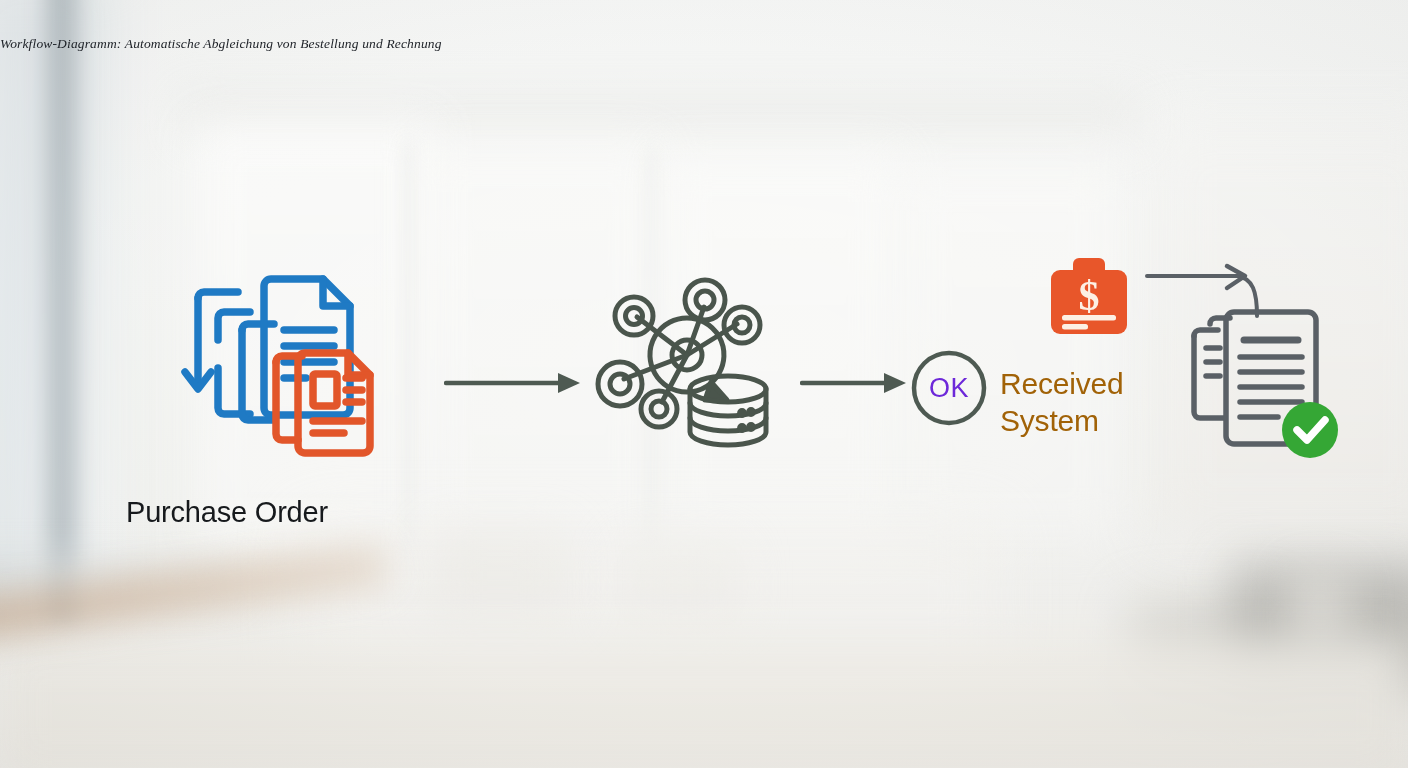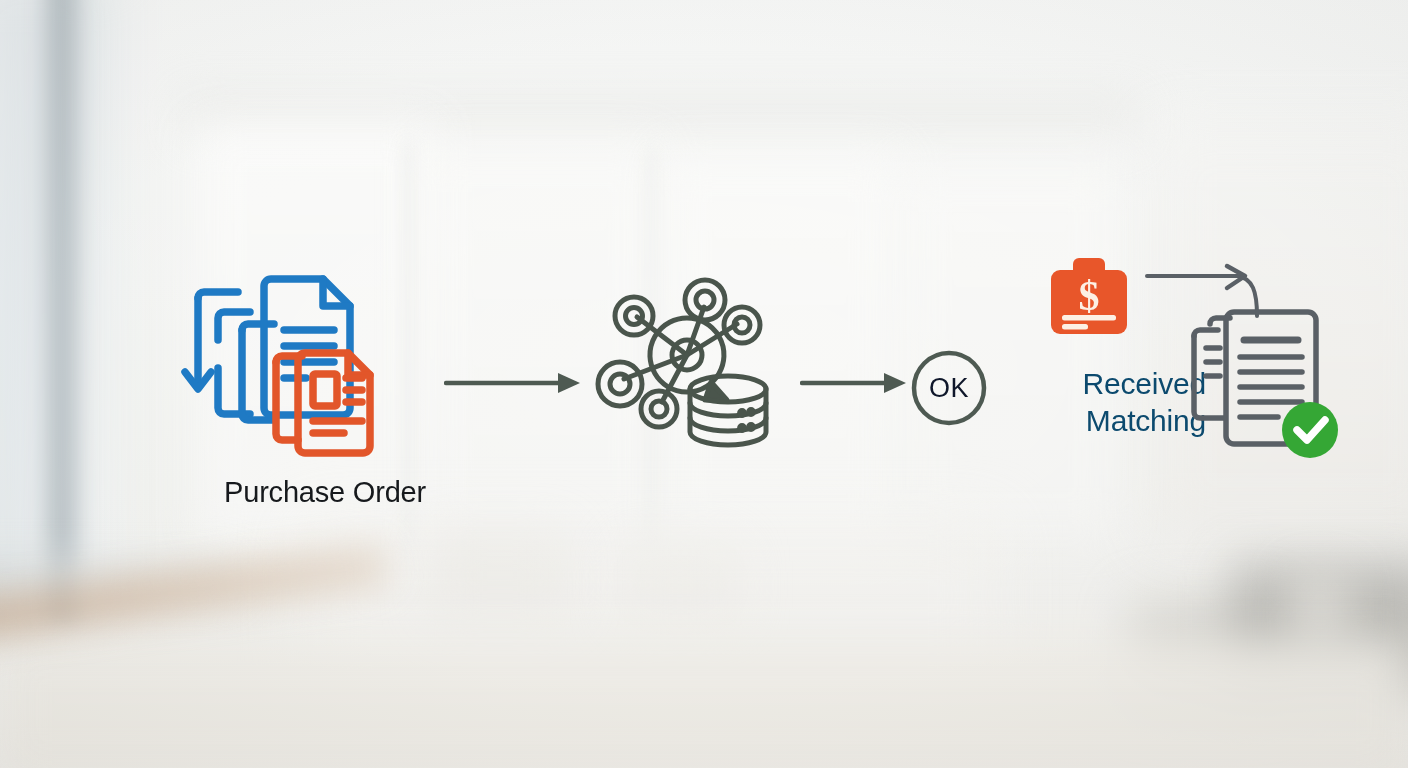--- a/index.html
+++ b/index.html
@@ -167,47 +167,48 @@
     font-size: 13.5px;
     letter-spacing: .15px;
     color: #20242a;
     white-space: nowrap;
   }
 
   
   .node { position: absolute; }
   .node-label {
     position: absolute;
-    text-align: right;
+    text-align: left;
     font-family: "Liberation Sans", sans-serif;
     font-size: 29px;
     color: #16191c;
     white-space: nowrap;
     letter-spacing: -.2px;
+    margin-top: 20px;
   }
   .label-stack {
     position: absolute;
-    text-align: right;
+    text-align: left;
     font-family: "Liberation Sans", sans-serif;
     font-size: 30px;
     line-height: 1.24;
-    color: #0c4a6e;
+    color: #a16207;
     letter-spacing: -.2px;
   }
   .connector { position: absolute; }
   .ok-badge {
     position: absolute;
     display: flex;
     align-items: center;
     justify-content: center;
   }
   .ok-text {
     font-family: "Liberation Sans", sans-serif;
     font-size: 27px;
-    color: #0f172a;
+    color: #6d28d9;
     letter-spacing: .5px;
   }
 </style>
 </head>
 <body>
 
 <div id="stage">
 
   <div class="bg-base">
     <div class="bg-layer bg-right-wall"></div>
@@ -225,20 +226,21 @@
     <div class="bg-layer bg-blob-1"></div>
     <div class="bg-layer bg-blob-2"></div>
     <div class="bg-layer bg-cabinet2"></div>
     <div class="bg-layer bg-cabinet"></div>
     <div class="bg-layer bg-cabinet-light"></div>
     <div class="bg-layer bg-floor"></div>
     <div class="bg-layer bg-desk"></div>
   </div>
   <div class="bg-vignette"></div>
 
+  <div class="caption">Workflow-Diagramm: Automatische Abgleichung von Bestellung und Rechnung</div>
 
   <div class="node" style="left:178px; top:258px; width:200px; height:200px;">
     <svg width="200" height="200" viewBox="0 0 200 200">
       <g fill="none" stroke="#1f7ac4" stroke-width="7.5" stroke-linecap="round" stroke-linejoin="round">
 
         <path d="M40,82 L40,60 A6,6 0 0 1 46,54 L72,54"></path>
         <path d="M40,110 L40,150 A6,6 0 0 0 46,156 L72,156"></path>
 
         <path d="M20,40 L20,128"></path>
         <path d="M7,114 L20,131 L33,114" fill="none"></path>
@@ -343,21 +345,21 @@
       <rect x="8" y="22" width="76" height="64" rx="9" fill="#e8562a"></rect>
 
       <text x="46" y="62" text-anchor="middle" font-family="Liberation Serif, serif" font-size="42" font-weight="bold" fill="#fdf0e4">$</text>
 
       <rect x="19" y="67" width="54" height="5.5" rx="2.5" fill="#fdf0e4"></rect>
       <rect x="19" y="76" width="26" height="5.5" rx="2.5" fill="#fdf0e4"></rect>
     </svg>
   </div>
   <div class="label-stack" style="left:1000px; top:365px; width:206px;">
     <div>Received</div>
-    <div>Matching</div>
+    <div>System</div>
   </div>
 
   <div class="connector" style="left:1145px; top:258px; width:120px; height:70px;">
     <svg width="120" height="70" viewBox="0 0 120 70">
       <path d="M2,18 L92,18" stroke="#5a6066" stroke-width="4" fill="none" stroke-linecap="round"></path>
       <path d="M92,18 C108,20 112,34 112,58" stroke="#5a6066" stroke-width="4" fill="none" stroke-linecap="round"></path>
       <polyline points="82,8 100,18 82,30" stroke="#5a6066" stroke-width="4.5" fill="none" stroke-linecap="round" stroke-linejoin="round"></polyline>
     </svg>
   </div>
 

